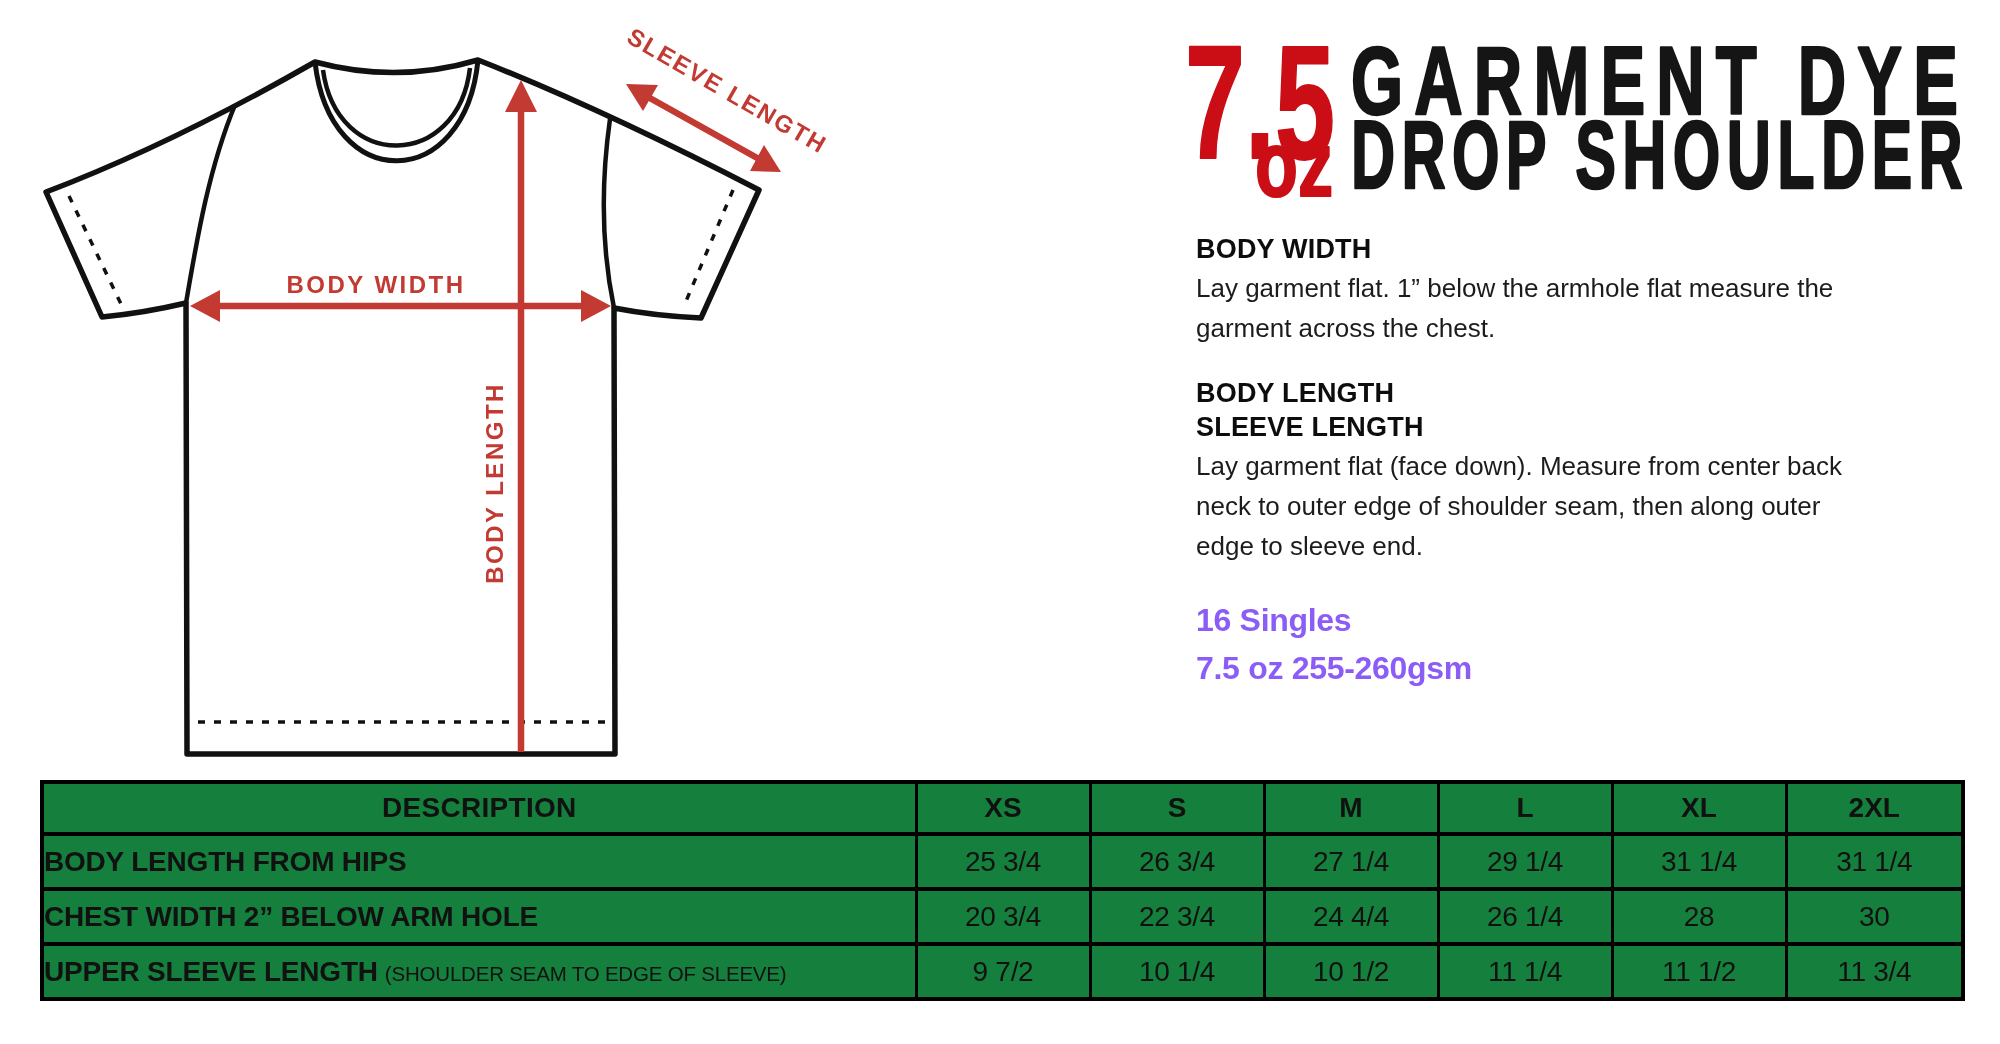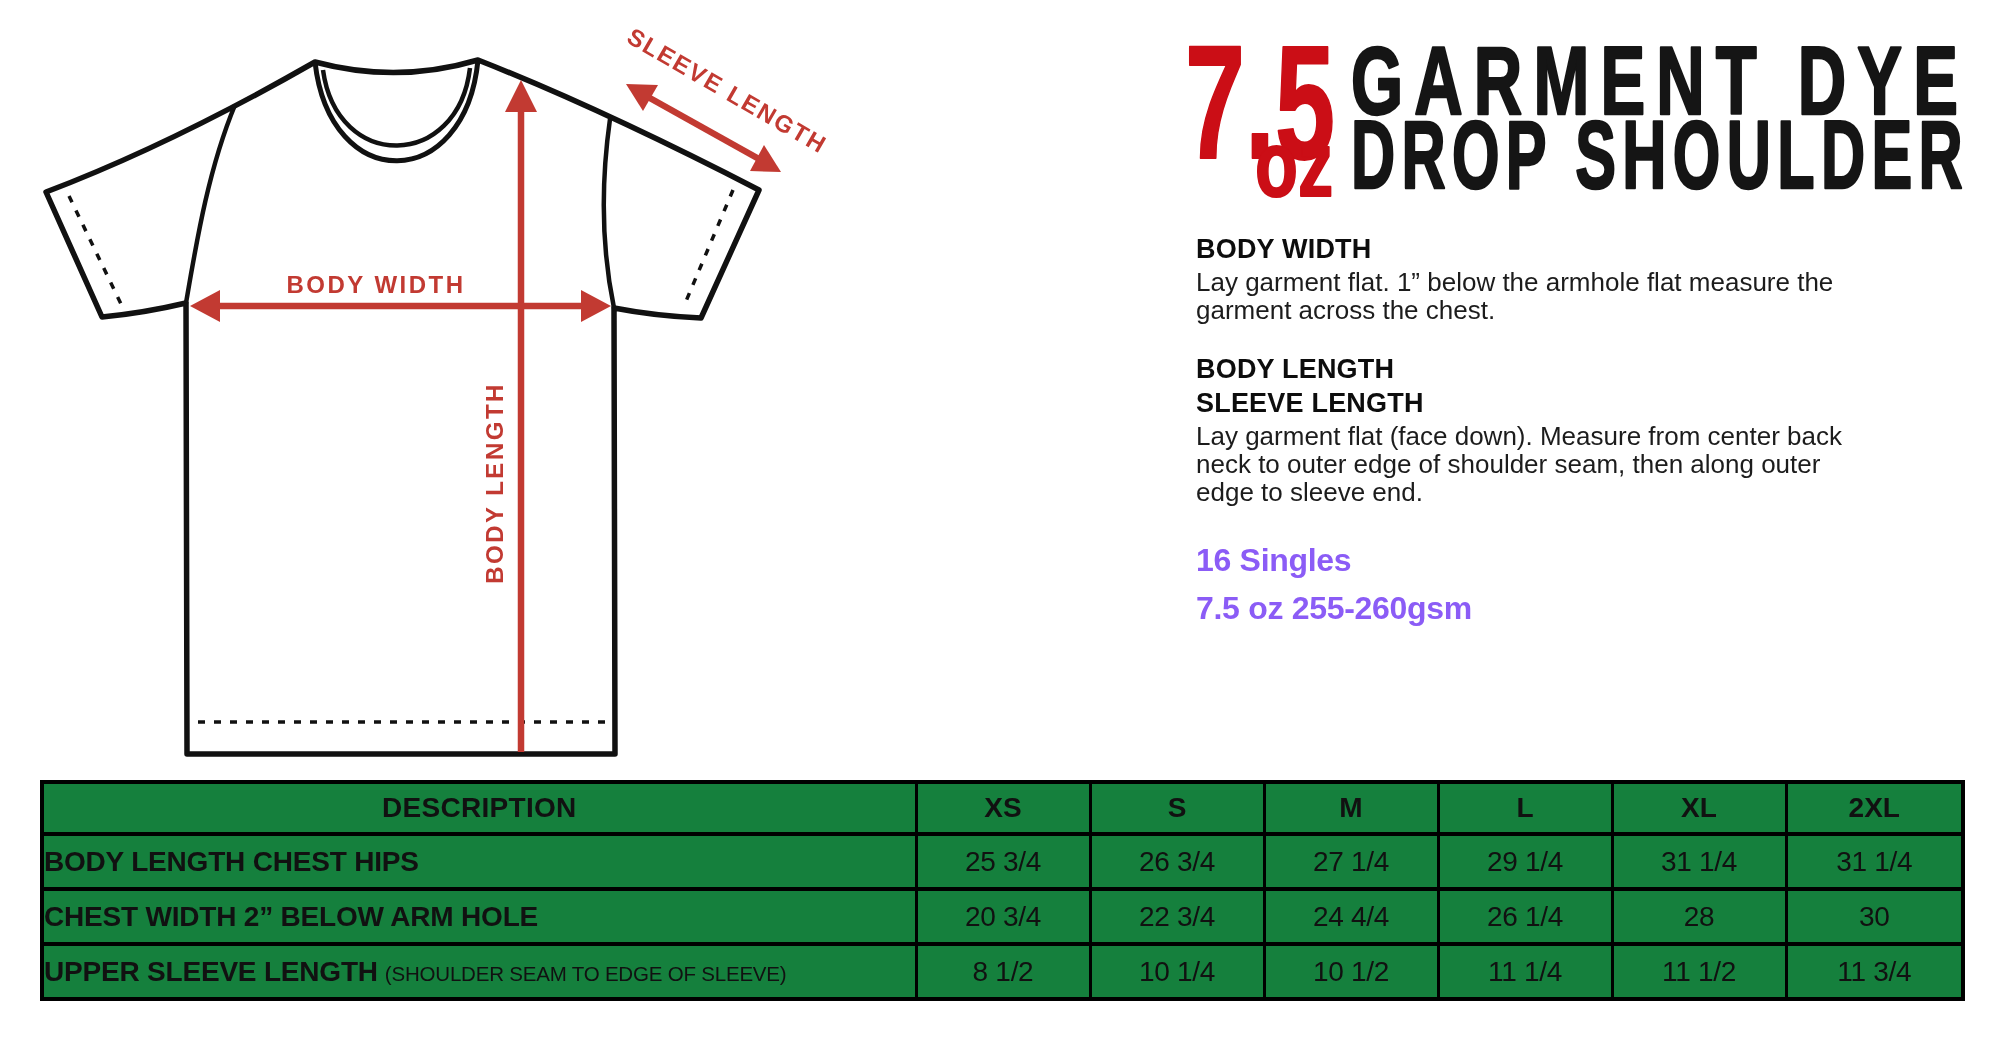--- a/index.html
+++ b/index.html
@@ -8,21 +8,21 @@
 
   
   .diagram-wrap{position:absolute;left:0;top:0;width:1000px;height:780px;}
 
   
   .title-svg{position:absolute;left:1183px;top:36px;width:790px;height:166px;}
 
   
   .guide{position:absolute;left:1196px;top:234px;width:710px;}
   .guide h3{margin:0 0 3px 0;font-size:27px;font-weight:bold;letter-spacing:.2px;color:#0d0d0d;}
-  .guide p{margin:0 0 30px 0;font-size:26px;line-height:28px;color:#1c1c1c;white-space:pre-line;}
+  .guide p{margin:0 0 30px 0;font-size:26px;line-height:40px;color:#1c1c1c;white-space:pre-line;}
   .fabric{margin-top:25px;font-size:32px;font-weight:bold;line-height:48px;color:#8b5cf6;letter-spacing:-.3px;}
 
   
   table.size{position:absolute;left:40px;top:780px;width:1921px;border-collapse:collapse;table-layout:fixed;background:#15803d;}
   table.size,table.size th,table.size td{border:3px solid #000;}
   table.size{border-width:4px;}
   table.size th,table.size td{border-top-width:4px;border-bottom-width:4px;padding:0;}
   table.size thead tr{height:52px;}
   table.size tbody tr{height:55px;}
   th.desc-h{font-size:28px;font-weight:bold;text-align:center;letter-spacing:.3px;}
@@ -111,21 +111,21 @@
         <th class="size-h">S</th>
         <th class="size-h">M</th>
         <th class="size-h">L</th>
         <th class="size-h">XL</th>
         <th class="size-h">2XL</th>
       </tr>
     </thead>
     <tbody>
       <tr>
         <td class="desc-cell">
-          <span class="lbl">BODY LENGTH CHEST HIPS</span><span class="note"></span>
+          <span class="lbl">BODY LENGTH FROM HIPS</span><span class="note"></span>
         </td>
         <td class="val">25 3/4</td>
         <td class="val">26 3/4</td>
         <td class="val">27 1/4</td>
         <td class="val">29 1/4</td>
         <td class="val">31 1/4</td>
         <td class="val">31 1/4</td>
       </tr>
       <tr>
         <td class="desc-cell">
@@ -135,21 +135,21 @@
         <td class="val">22 3/4</td>
         <td class="val">24 4/4</td>
         <td class="val">26 1/4</td>
         <td class="val">28</td>
         <td class="val">30</td>
       </tr>
       <tr>
         <td class="desc-cell">
           <span class="lbl">UPPER SLEEVE LENGTH</span><span class="note">(SHOULDER SEAM TO EDGE OF SLEEVE)</span>
         </td>
-        <td class="val">8 1/2</td>
+        <td class="val">9 7/2</td>
         <td class="val">10 1/4</td>
         <td class="val">10 1/2</td>
         <td class="val">11 1/4</td>
         <td class="val">11 1/2</td>
         <td class="val">11 3/4</td>
       </tr>
     </tbody>
   </table>
 
 </div>

